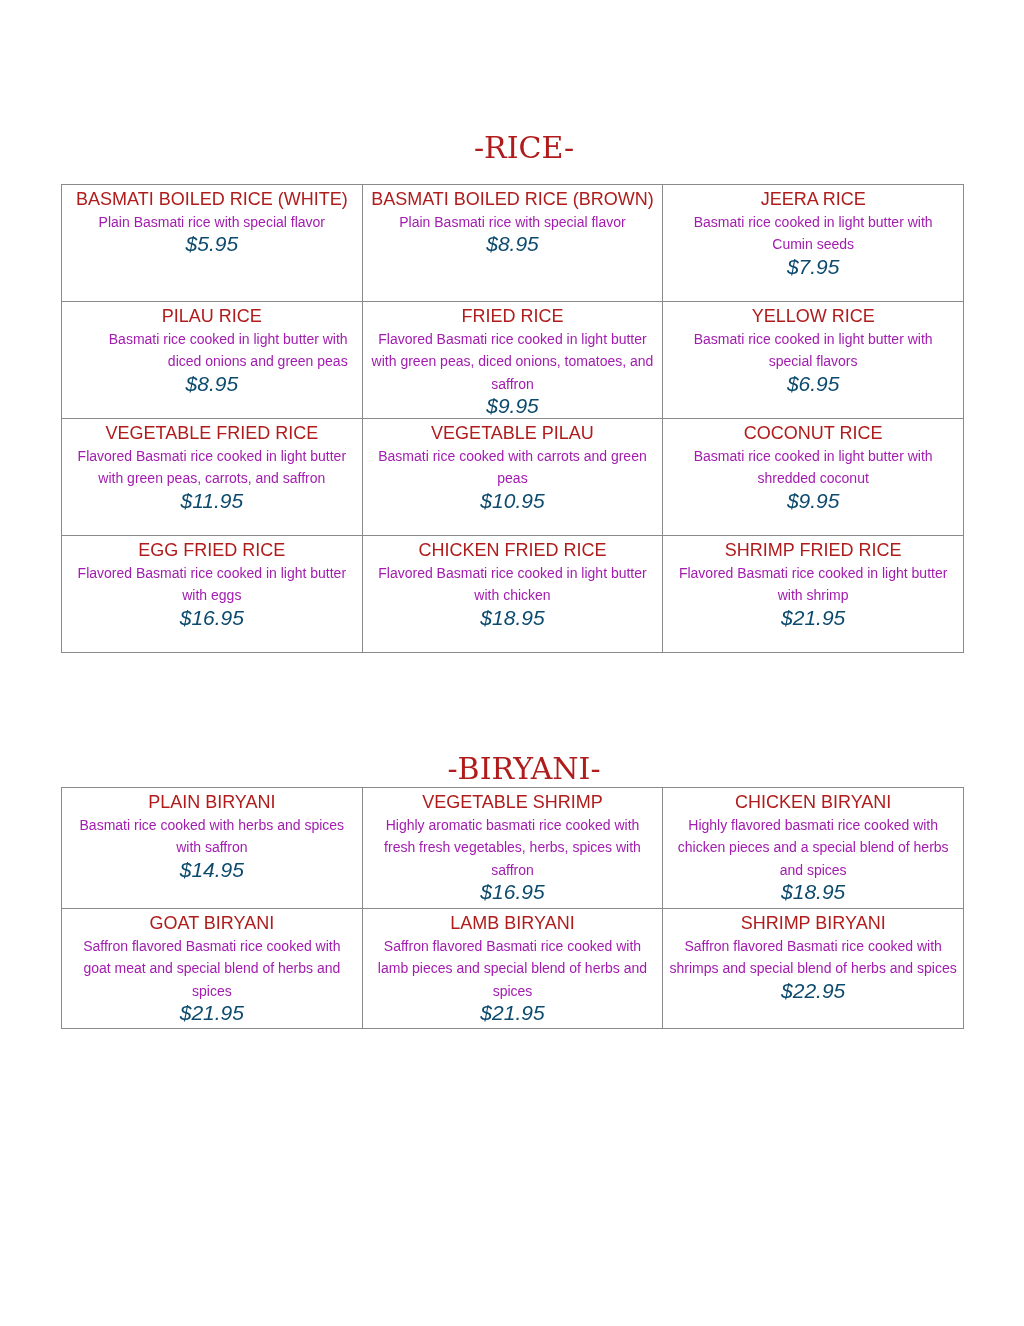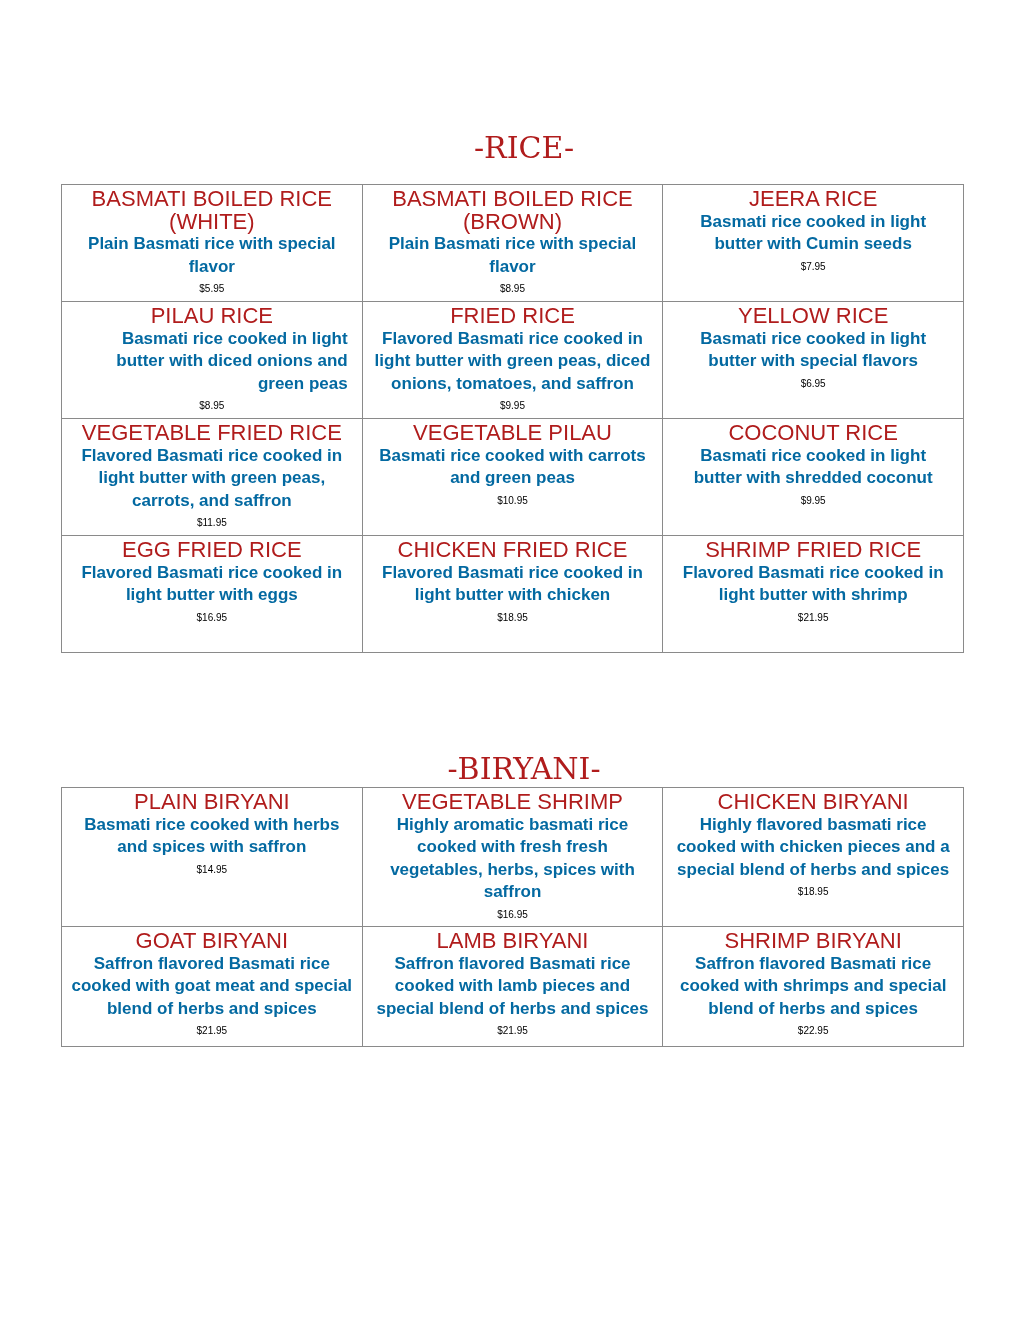--- a/index.html
+++ b/index.html
@@ -12,23 +12,23 @@
   .menu-table {
     position: absolute; left: 61px; width: 903px;
     border-collapse: collapse; table-layout: fixed;
     border: 1px solid #8a8a8a;
   }
   .menu-table td {
     border: 1px solid #8a8a8a; vertical-align: top; text-align: center;
     padding: 3px 6px 0 6px; height: 117px; box-sizing: border-box;
     font-family: "Liberation Sans", "DejaVu Sans", sans-serif;
   }
-  .item-name { color: #b01c1c; font-size: 22px; line-height: 22.5px; display: block; }
-  .item-desc { color: #0369a1; font-size: 17px; line-height: 22.5px; display: block; font-weight: bold; }
-  .item-price { color: #000000; font-size: 10px; line-height: 22.5px; display: block; }
+  .item-name { color: #b01c1c; font-size: 18px; line-height: 22.5px; display: block; }
+  .item-desc { color: #a21caf; font-size: 14px; line-height: 22.5px; display: block; }
+  .item-price { color: #0c4a6e; font-size: 21px; line-height: 22.5px; display: block; font-style: italic; }
 </style>
 </head>
 <body>
 
 <div class="section-title" style="top:130px;">-RICE-</div>
 <table class="menu-table" style="top:184px;">
   <tbody>
       <tr>
     <td>
           <span class="item-name">BASMATI BOILED RICE (WHITE)</span>

